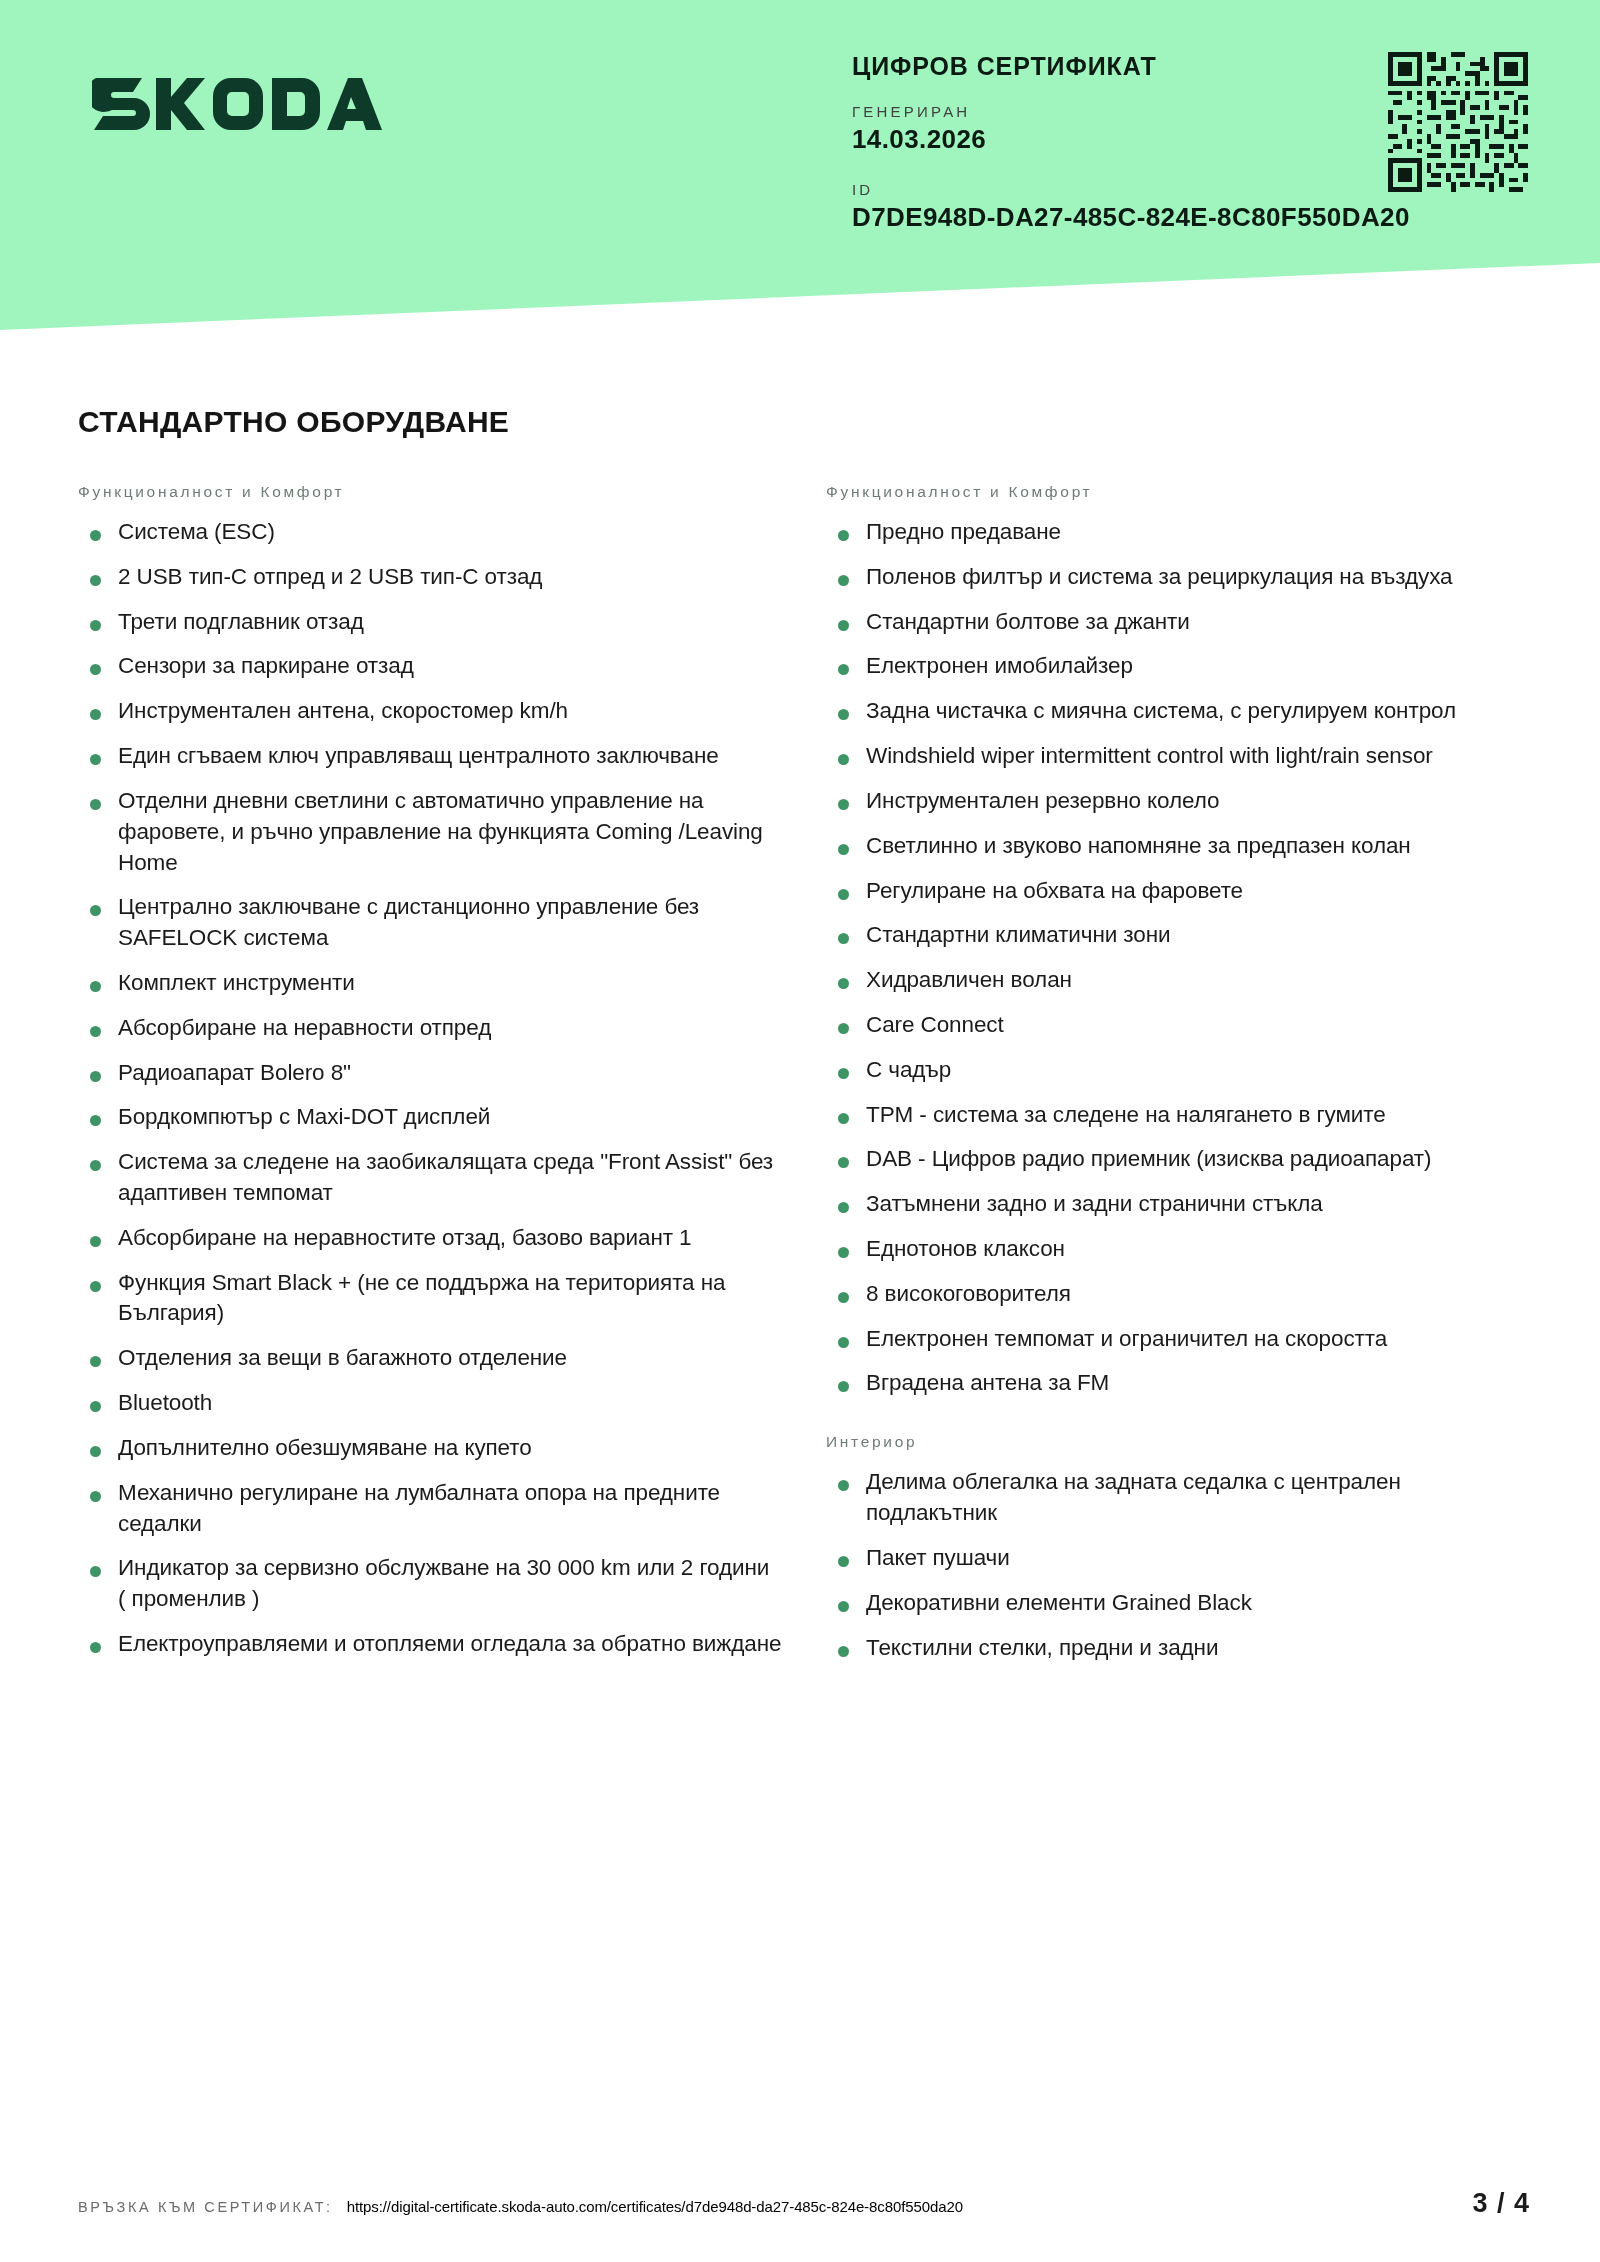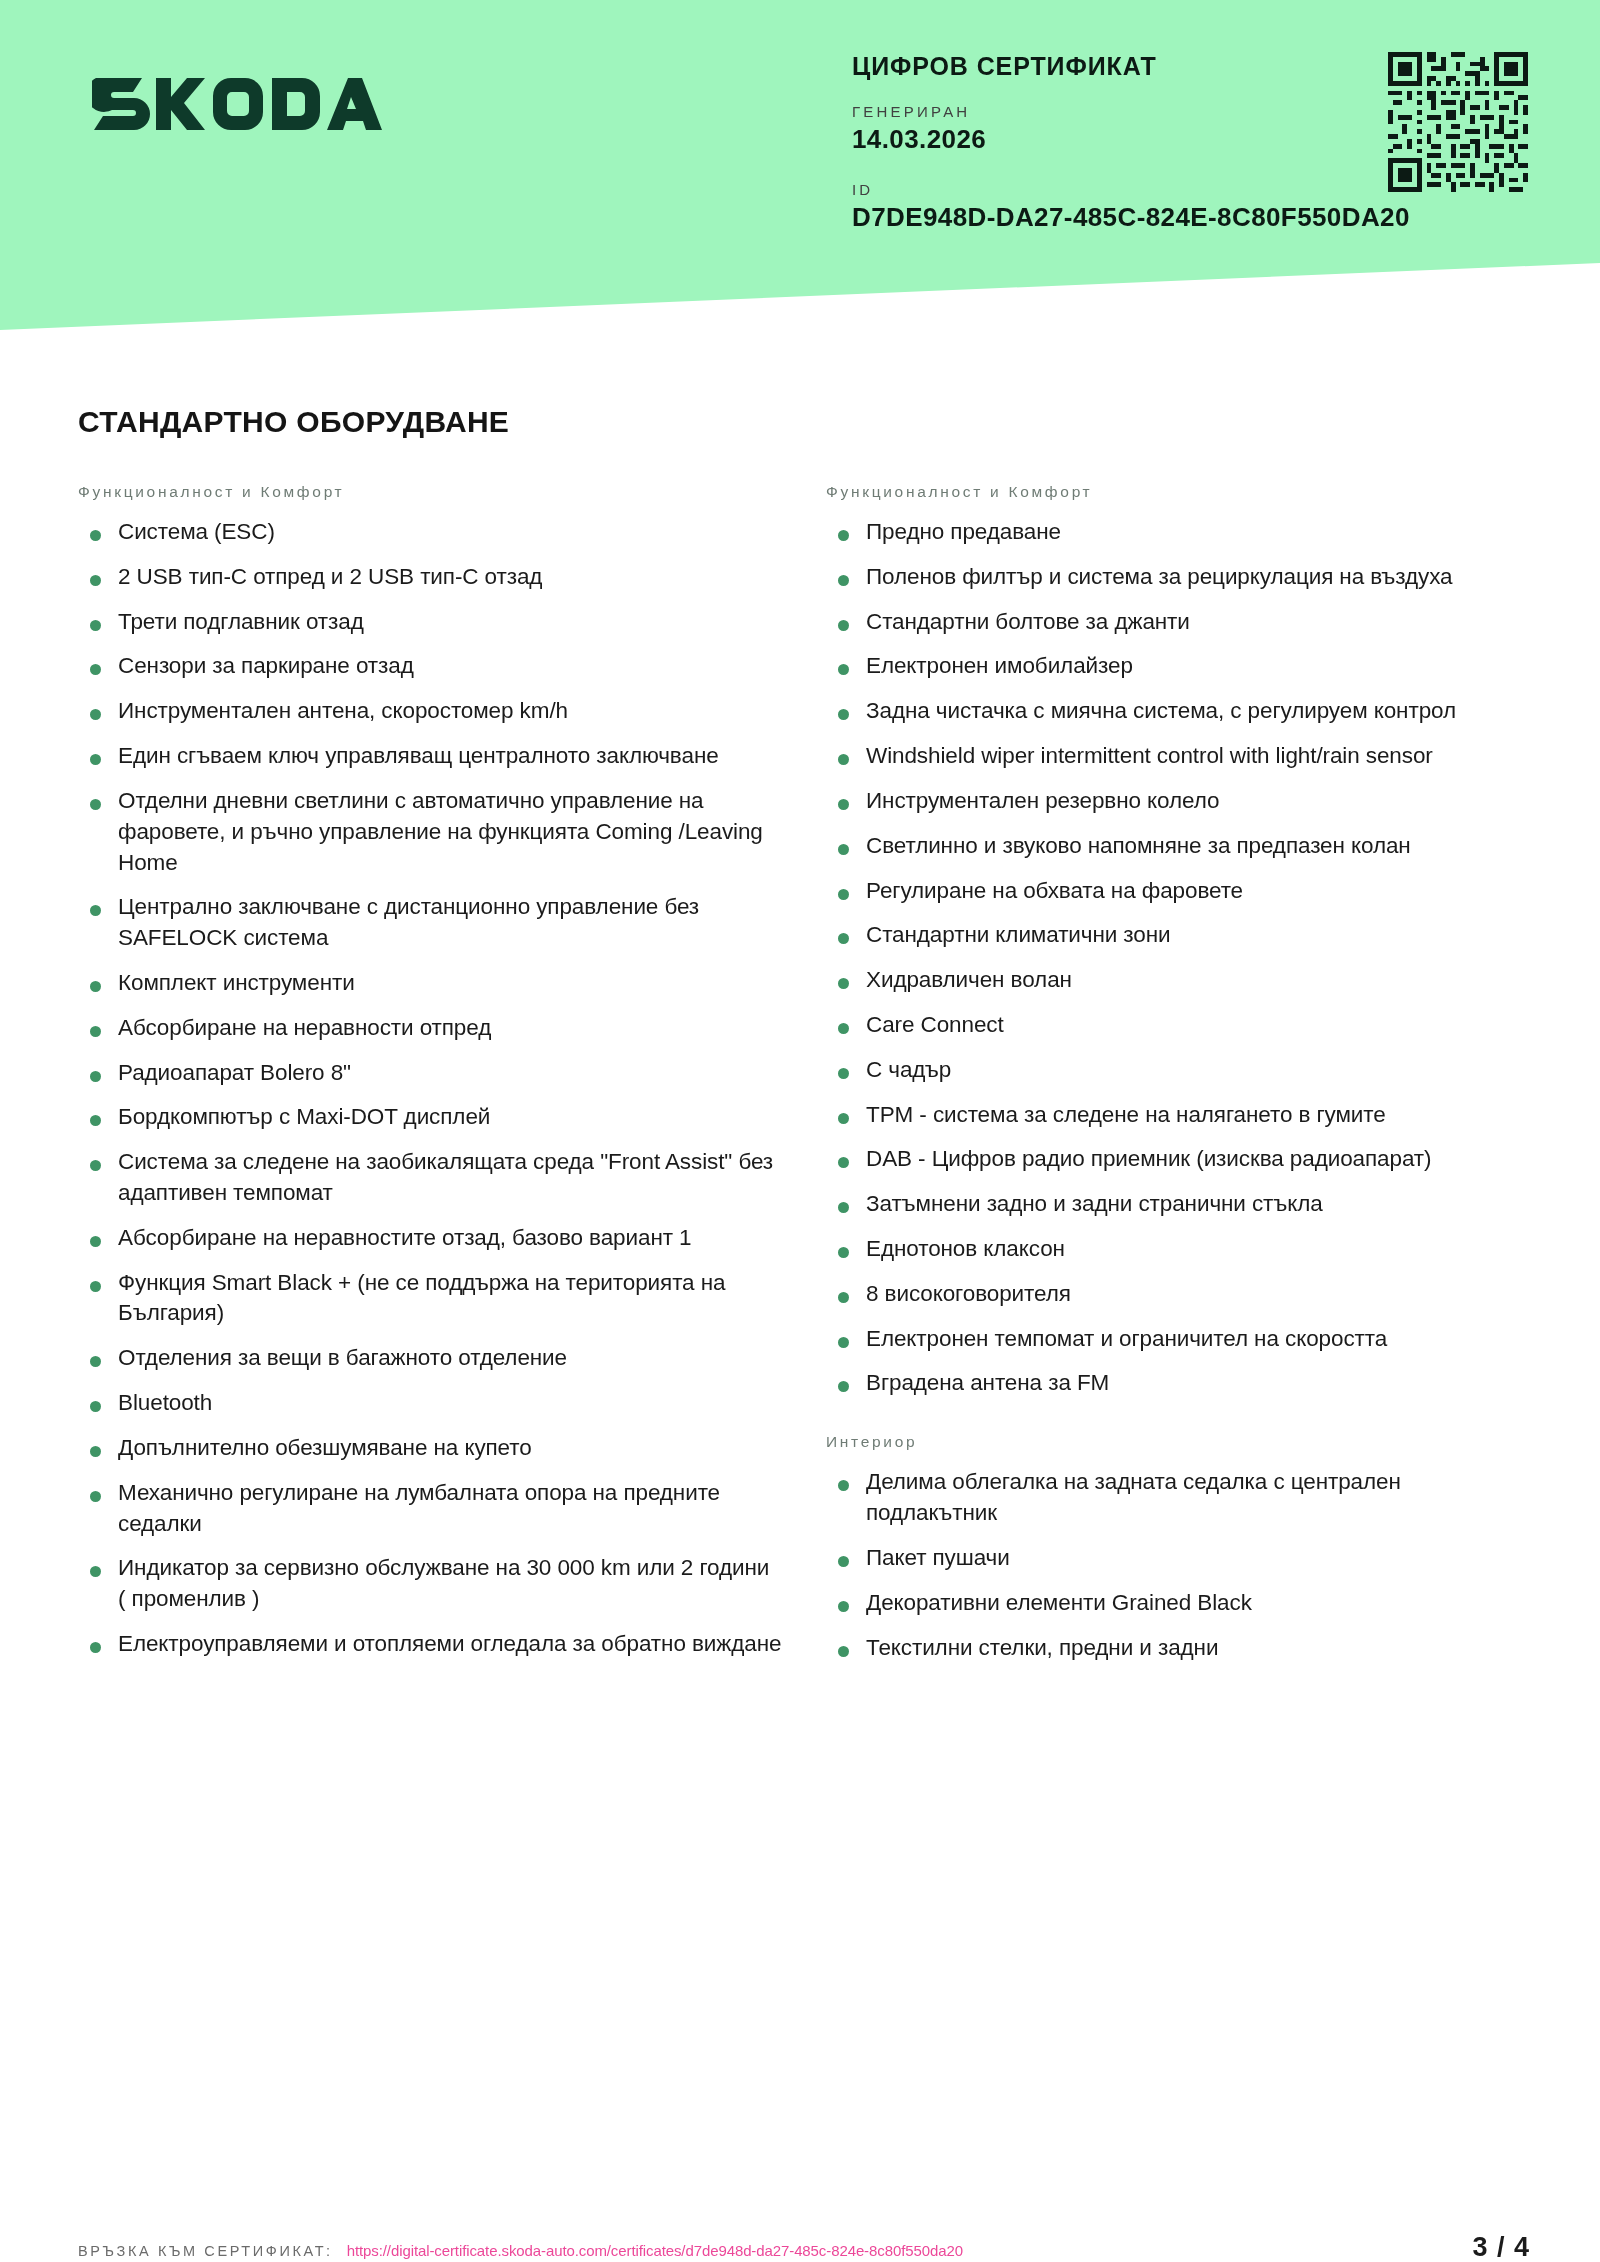--- a/index.html
+++ b/index.html
@@ -78,29 +78,29 @@
   ul.feature-list li::before {
     content: "";
     position: absolute; left: 12px; top: 13px;
     width: 11px; height: 11px; border-radius: 50%;
     background: #3f9465;
   }
 
   
   .footer {
     position: absolute; left: 78px; top: 2188px; width: 1452px;
-    display: flex; align-items: baseline; margin-top: 44px;
+    display: flex; align-items: baseline;
   }
   .footer-label {
     font-size: 14.5px; letter-spacing: 2.6px; color: #6b6b6b;
     text-transform: uppercase; white-space: nowrap;
   }
   .footer-url {
     margin-left: 14px;
-    font-size: 15px; color: #ec4899; letter-spacing: -0.1px;
+    font-size: 15px; color: #000000; letter-spacing: -0.1px;
     white-space: nowrap;
   }
   .footer-page {
     margin-left: auto;
     font-size: 27px; font-weight: 700; color: #1b1b1b; letter-spacing: 1px;
   }
 </style>
 </head>
 <body>
 

